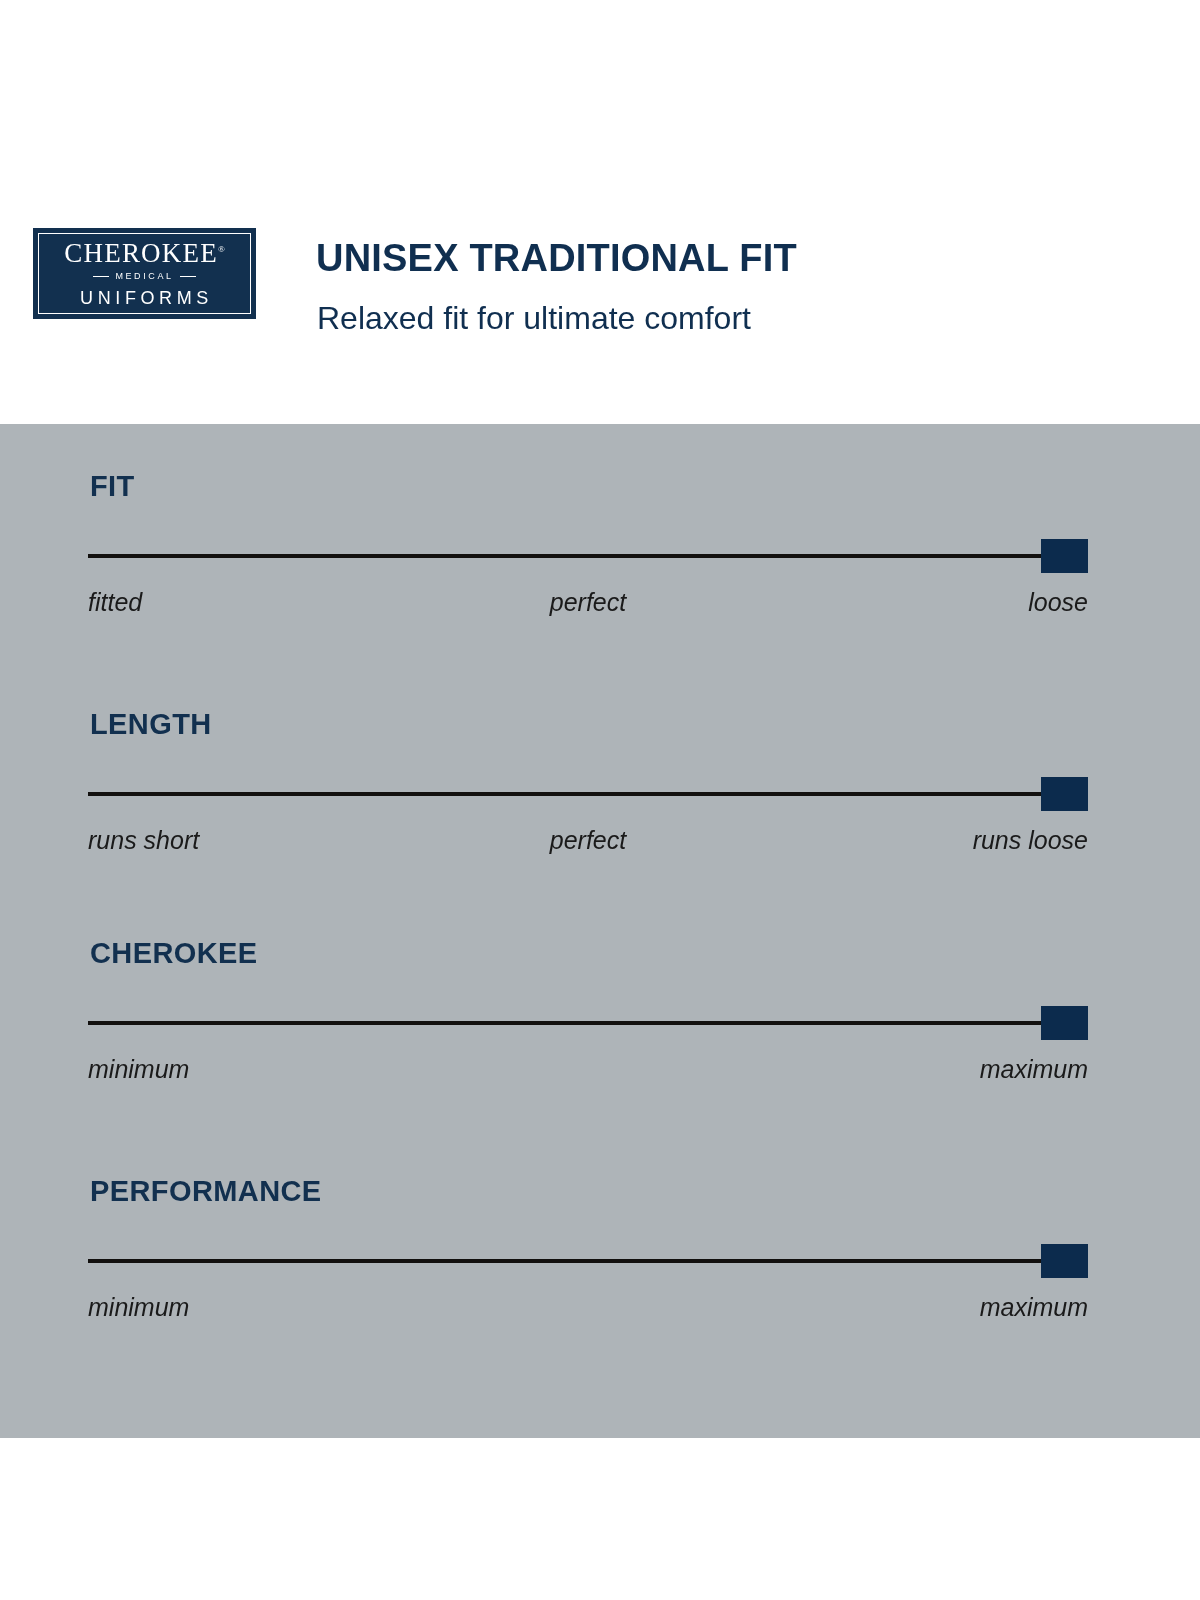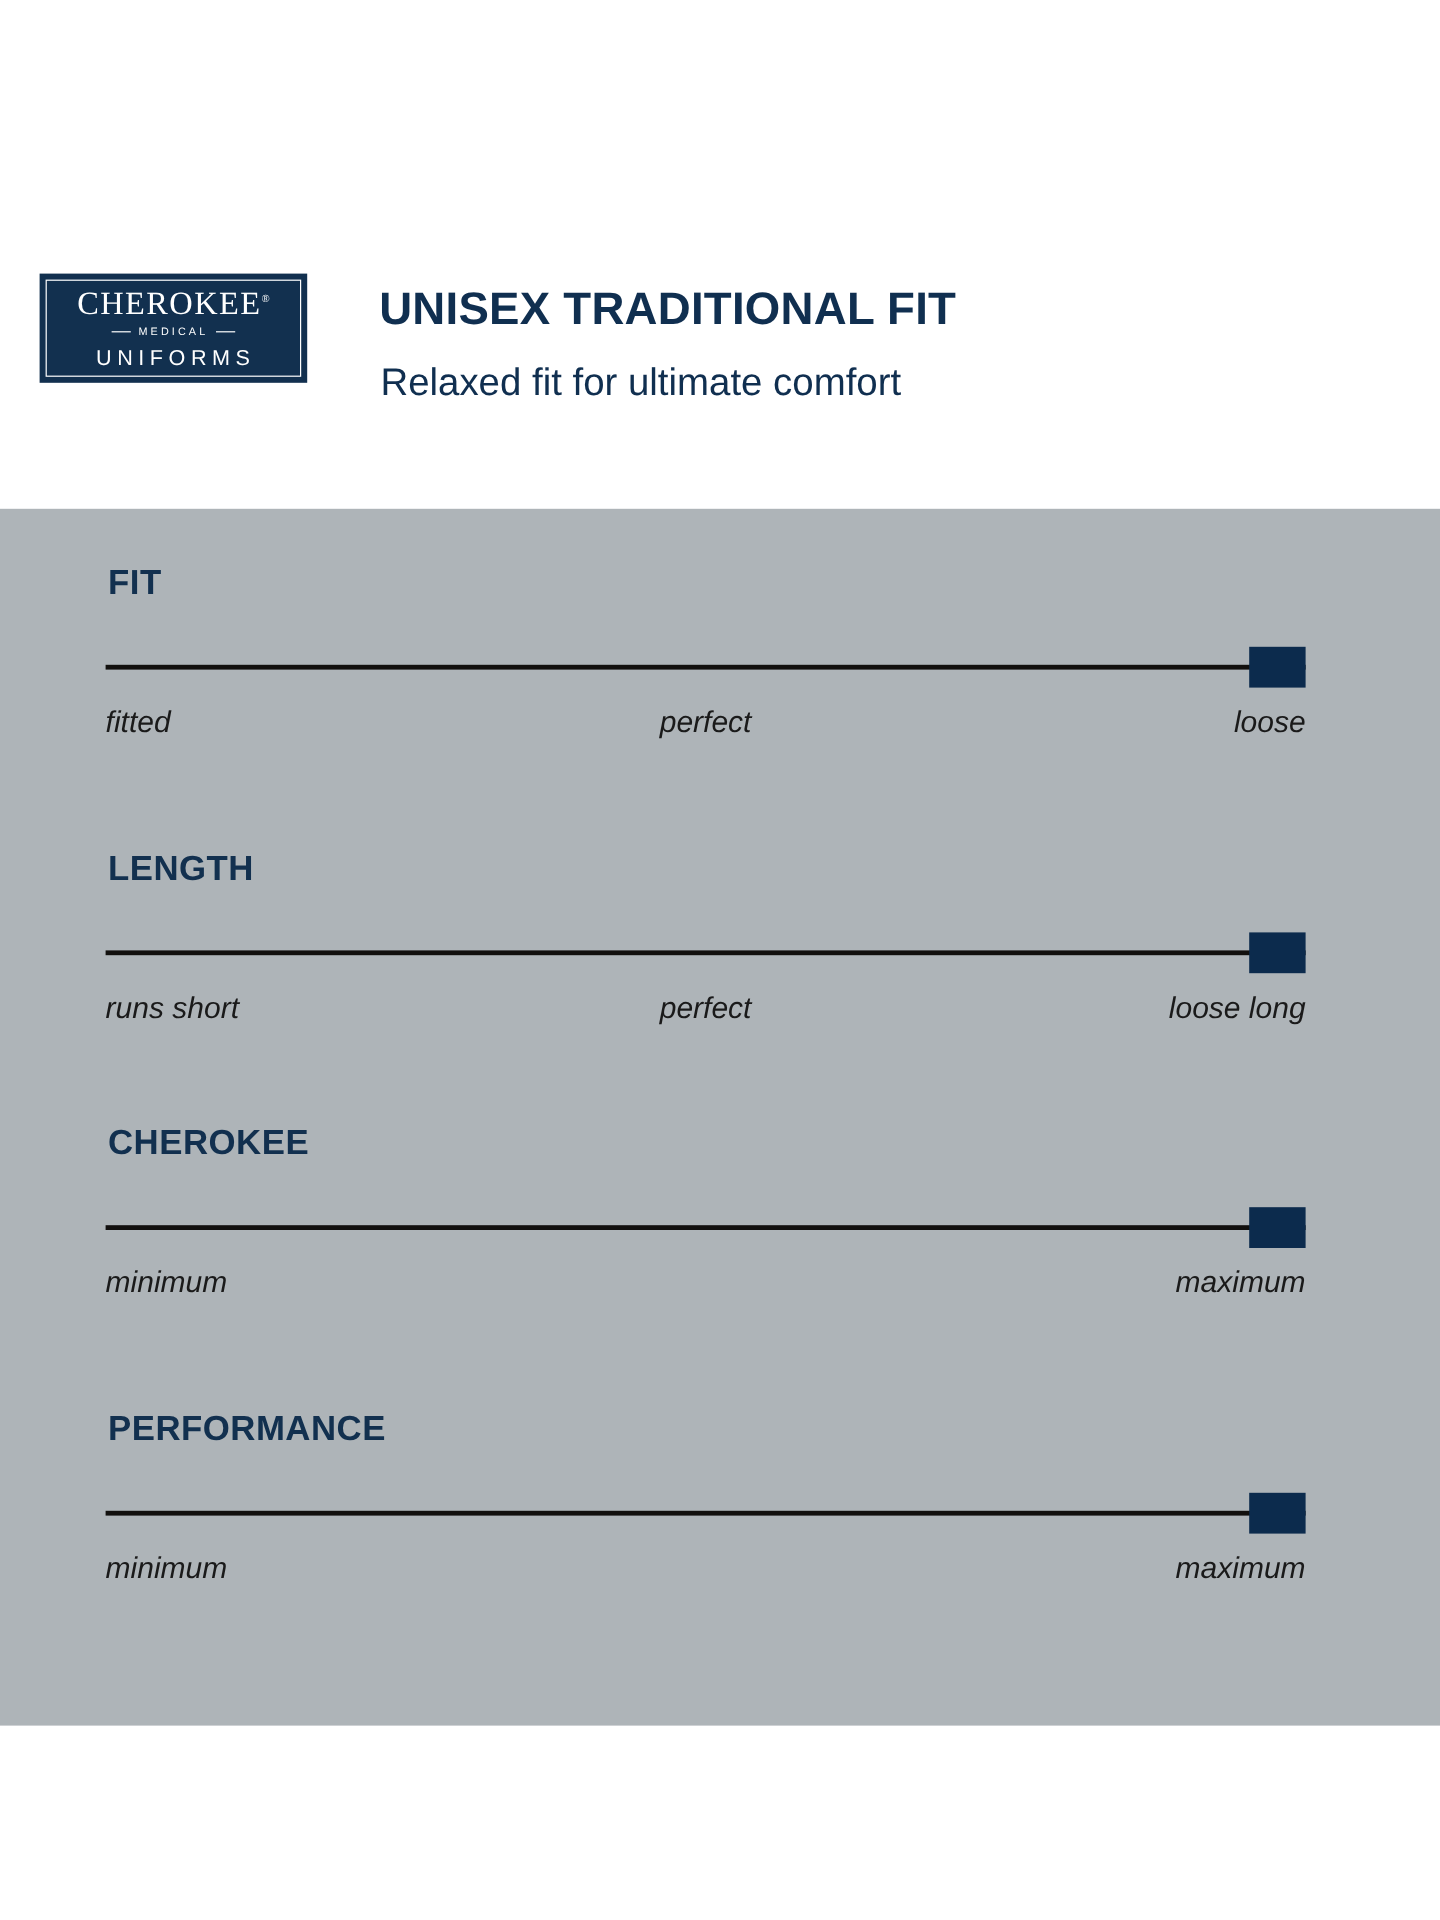--- a/index.html
+++ b/index.html
@@ -220,21 +220,21 @@
 
   <div class="slider-block b1">
     <div class="slider-heading">LENGTH</div>
     <div class="slider-track-wrap">
       <div class="slider-track"></div>
       <div class="slider-marker" style="left:953px;"></div>
     </div>
     <div class="slider-labels">
       <span class="slider-label left">runs short</span>
       <span class="slider-label center">perfect</span>
-      <span class="slider-label right">loose long</span>
+      <span class="slider-label right">runs loose</span>
     </div>
   </div>
 
   <div class="slider-block b2">
     <div class="slider-heading">CHEROKEE</div>
     <div class="slider-track-wrap">
       <div class="slider-track"></div>
       <div class="slider-marker" style="left:953px;"></div>
     </div>
     <div class="slider-labels">

